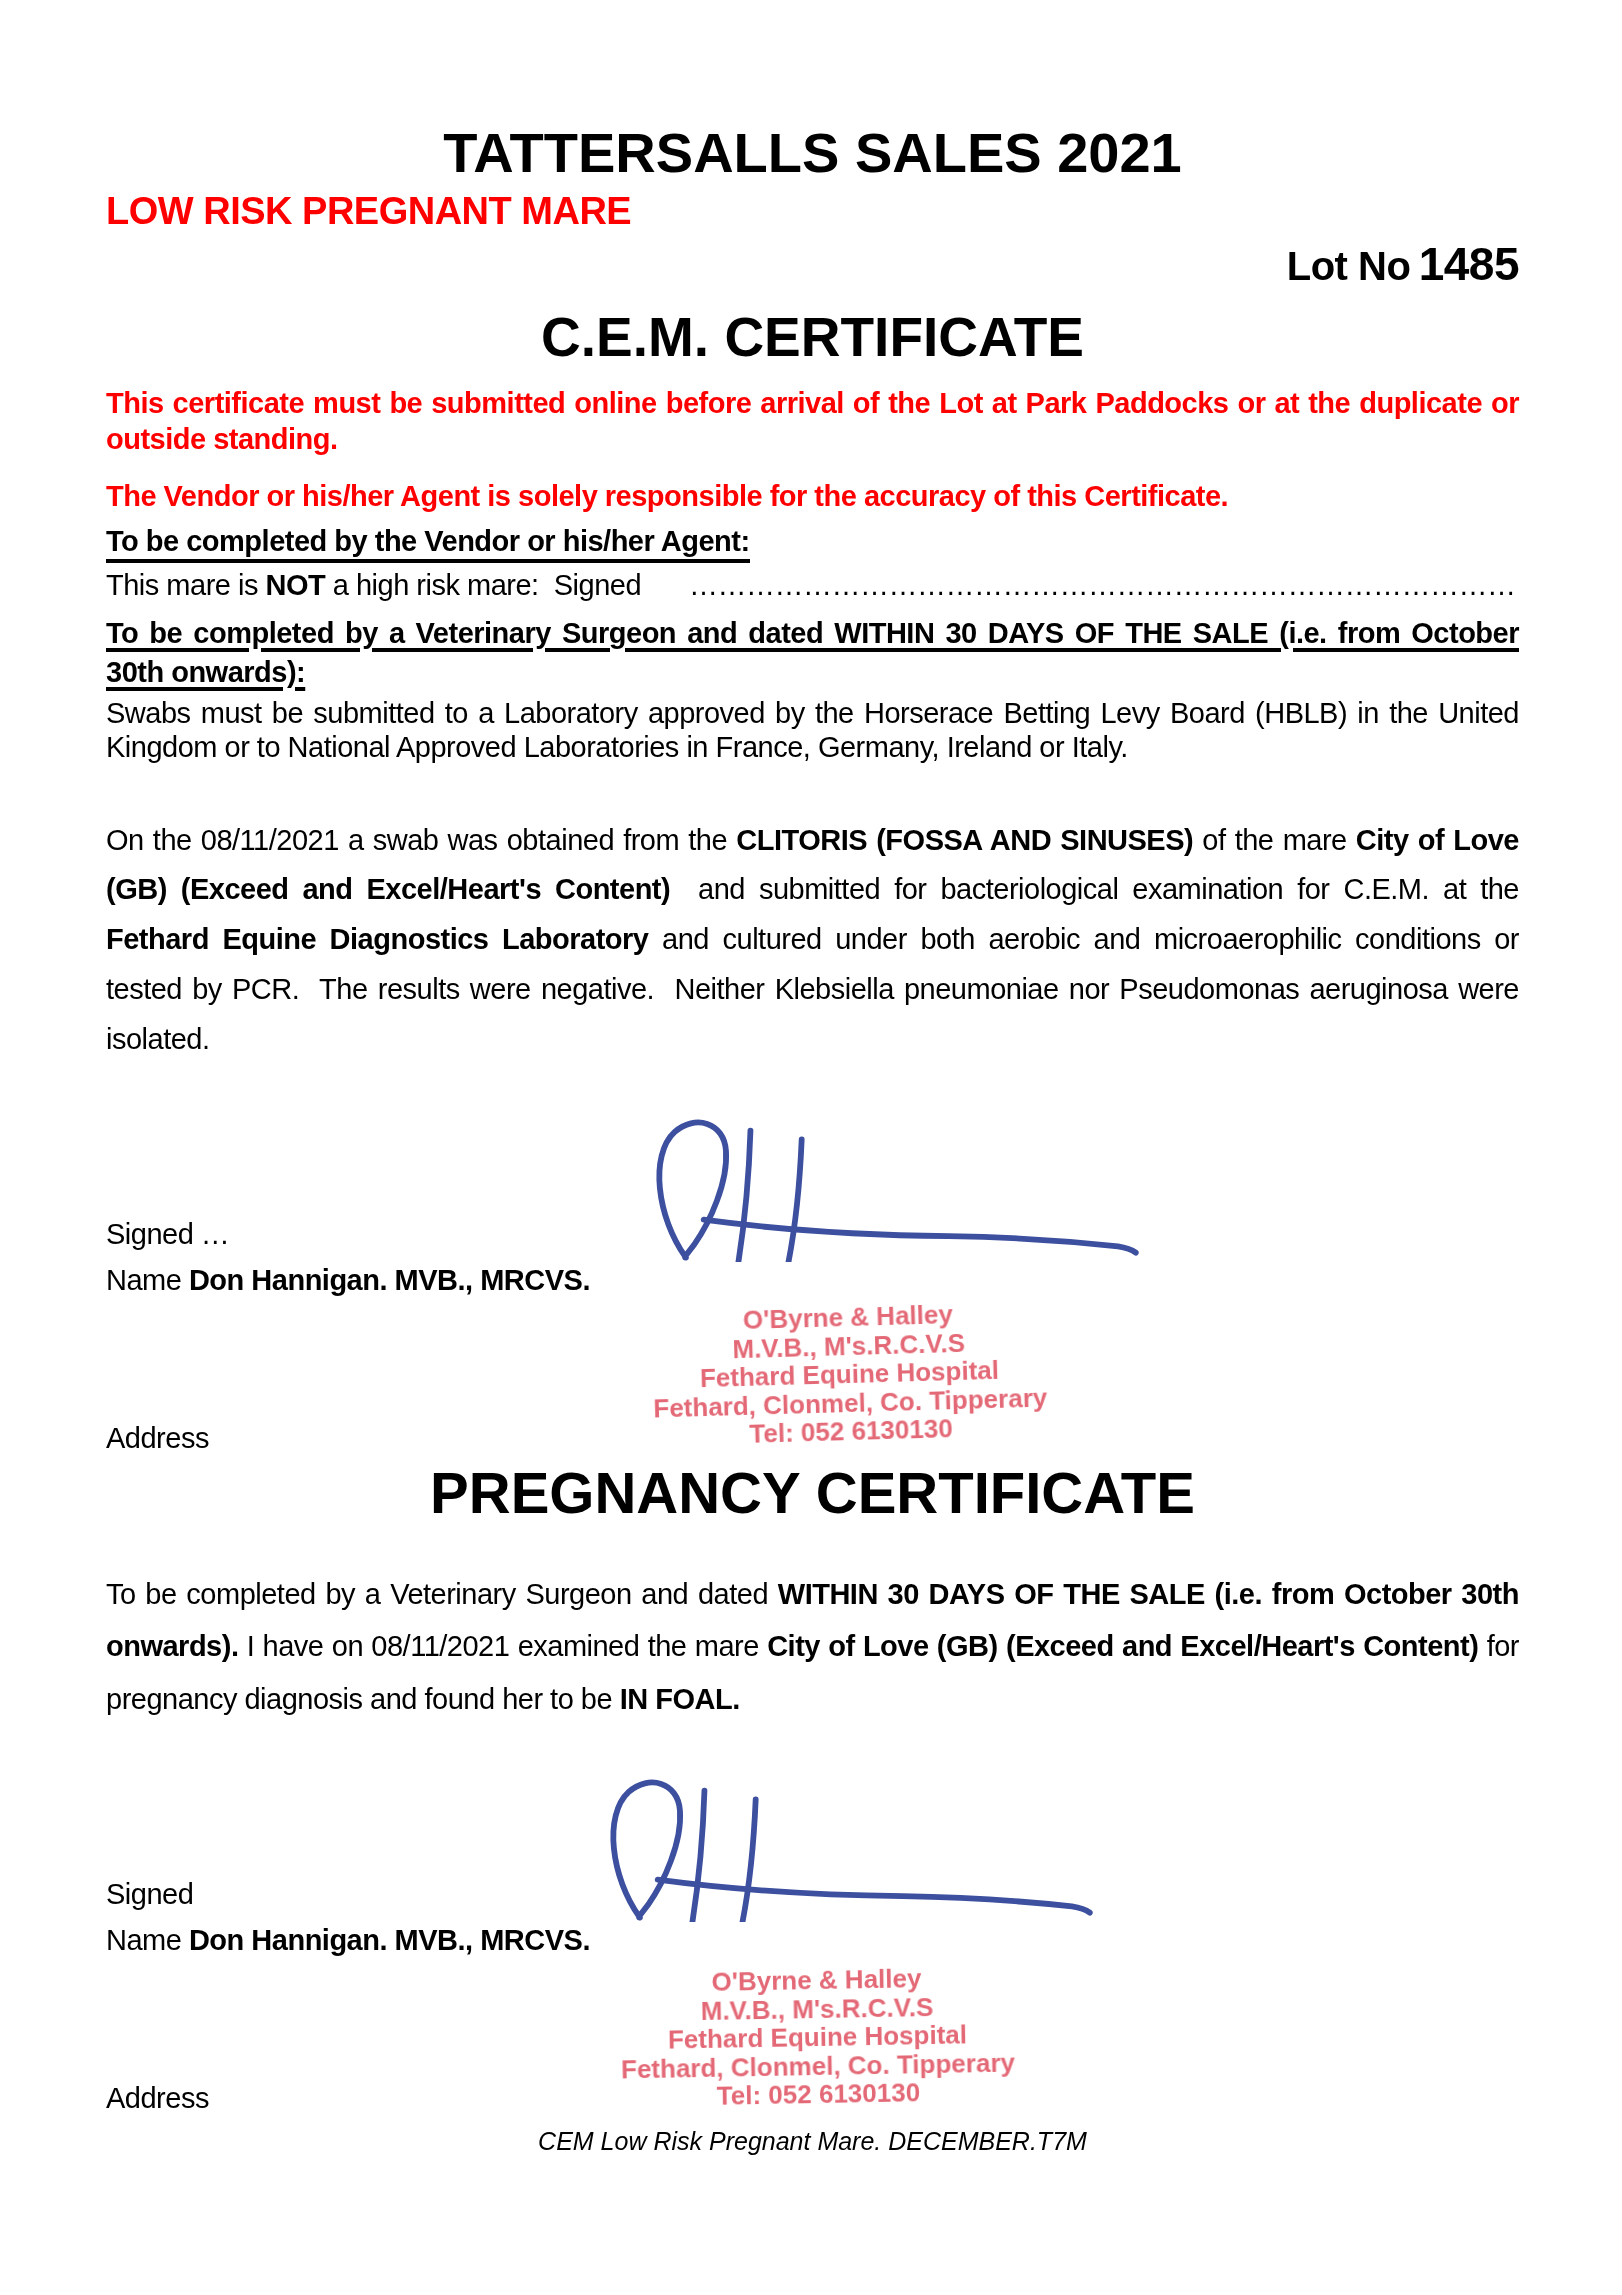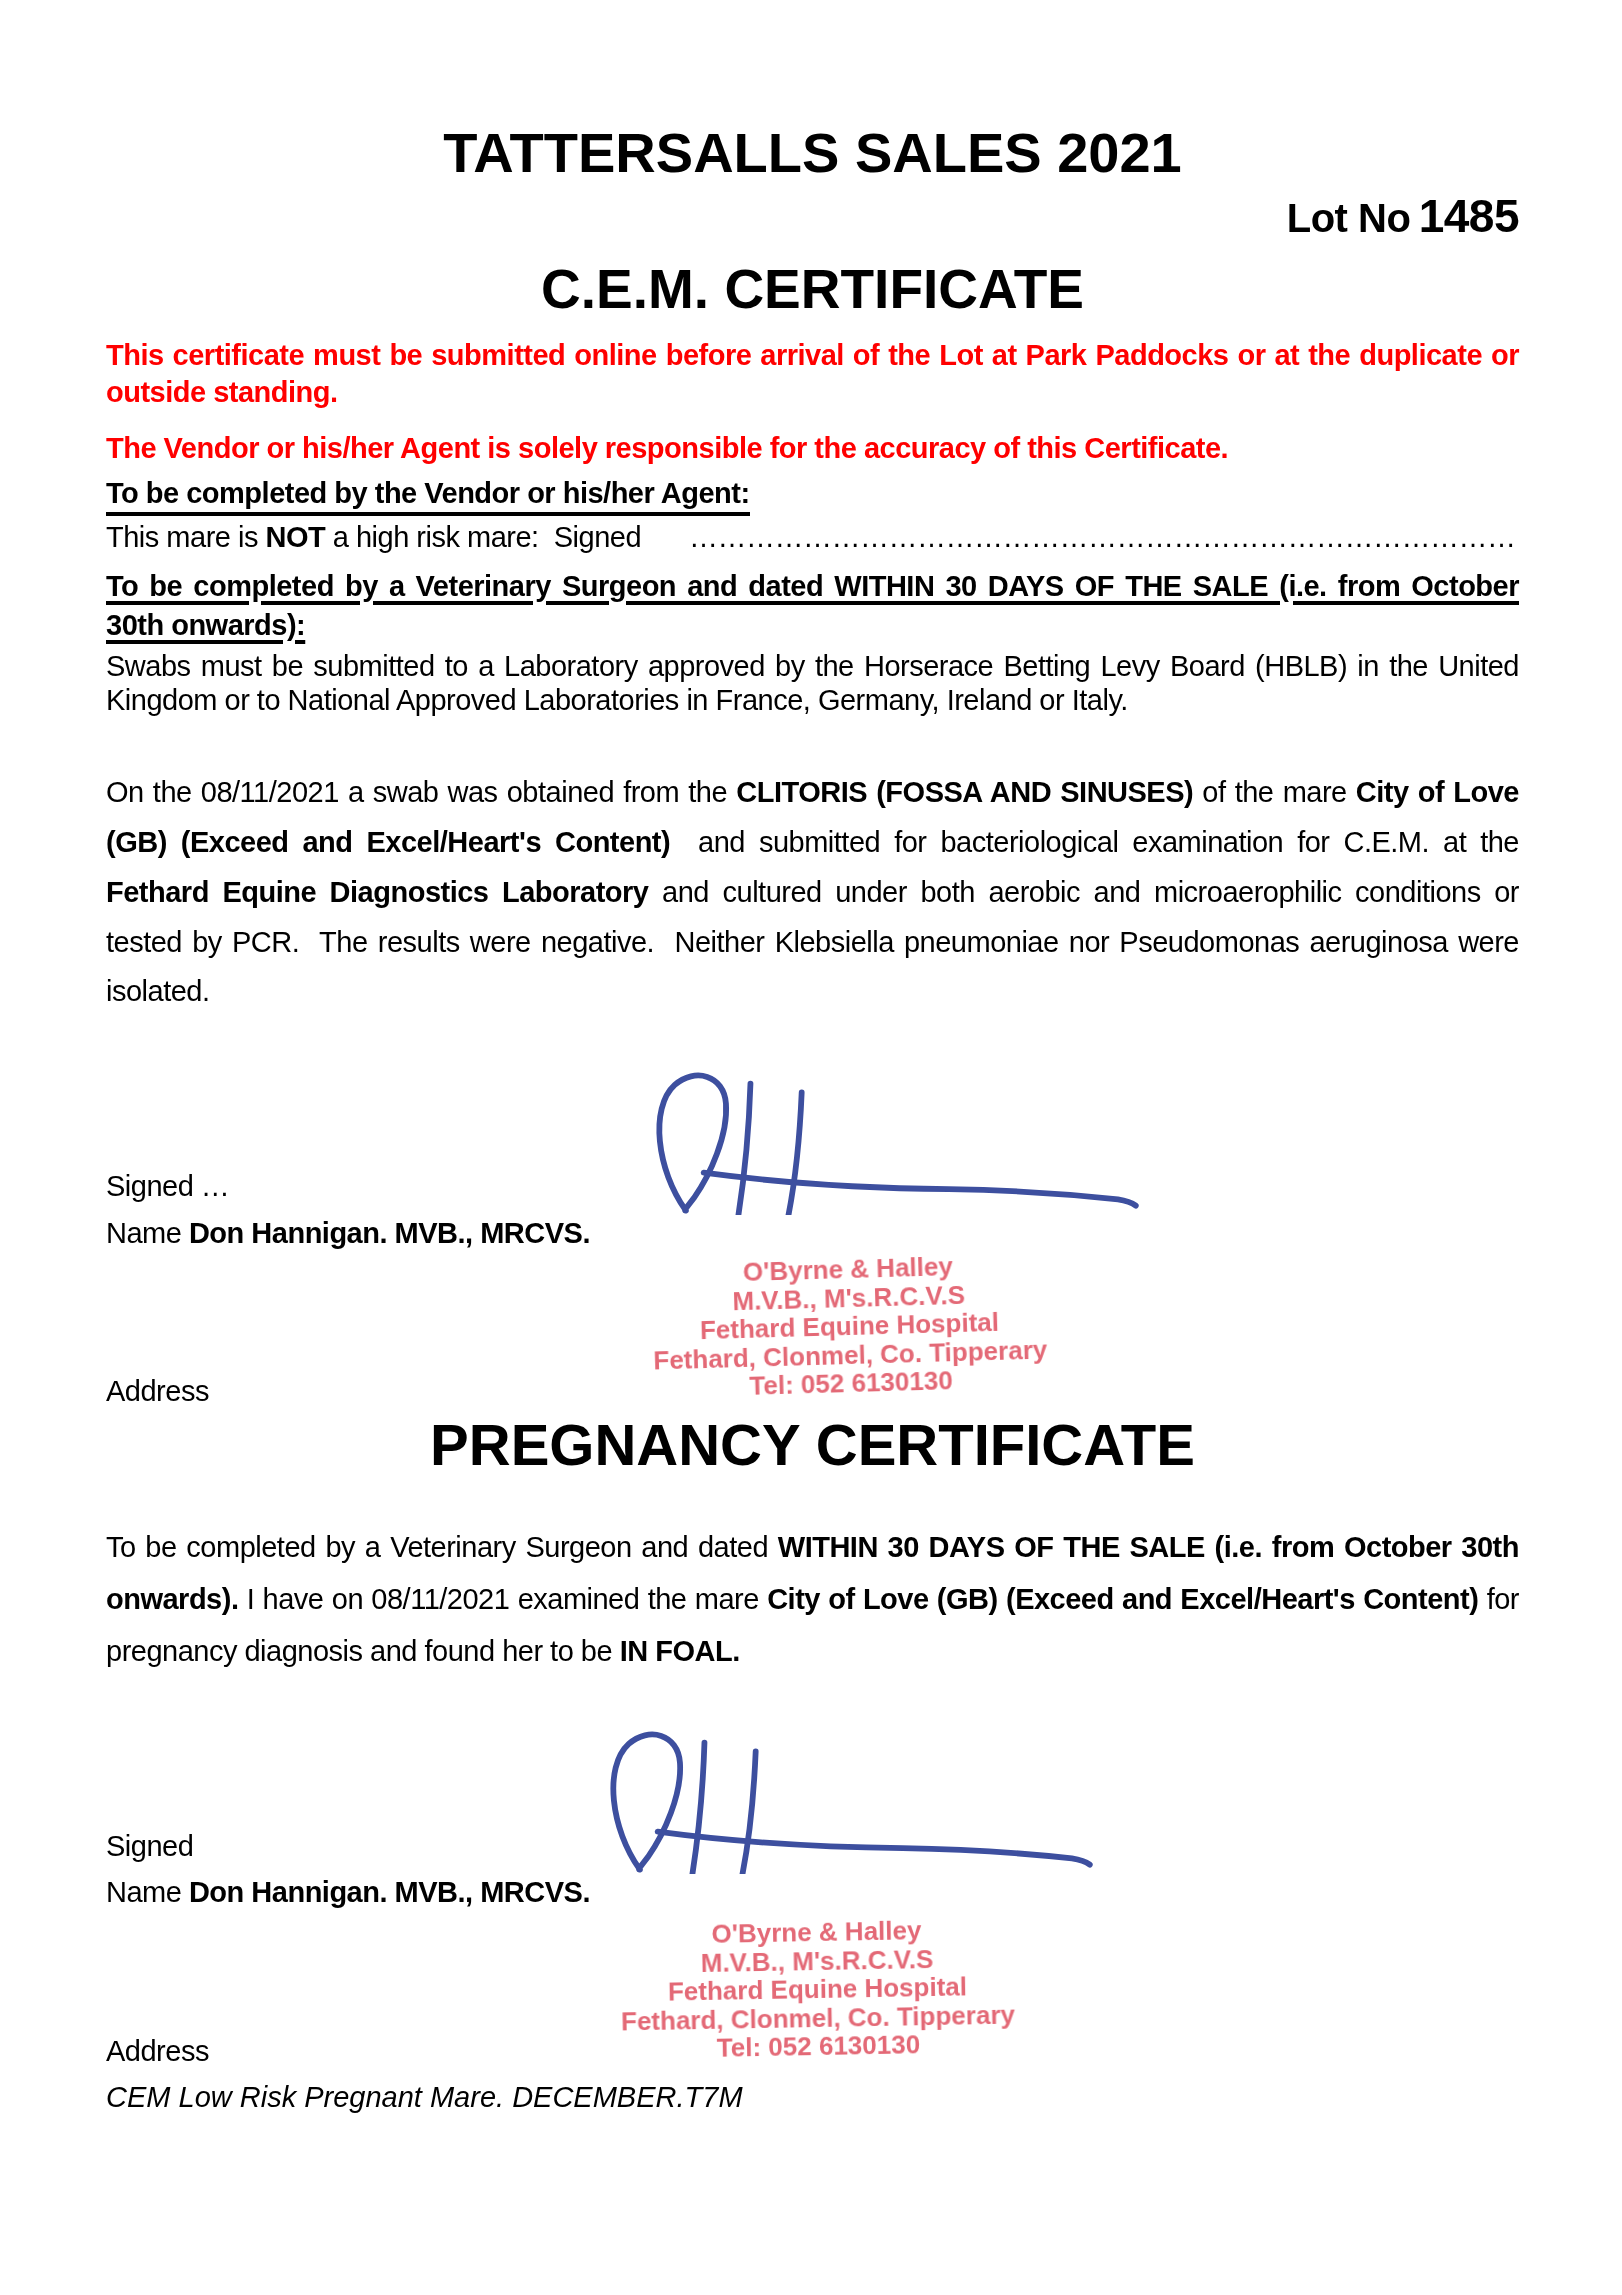--- a/index.html
+++ b/index.html
@@ -41,30 +41,31 @@
   .stampwrap{position:relative;height:124px;}
   .stamp{
     position:absolute;top:5.5px;left:422px;width:643px;
     text-align:center;color:var(--stamp);font-weight:bold;
     font-size:26px;line-height:1.1;letter-spacing:0;
     transform:rotate(-1.6deg);opacity:.85;filter:blur(0.4px);
   }
   .stampwrap.second .stamp{left:390px;top:8.3px;transform:rotate(-1deg);}
   .preg-h{margin-top:3px;font-size:58px;font-weight:bold;text-align:center;letter-spacing:0;}
   .bodypara2{margin-top:41px;text-align:justify;line-height:1.8;}
-  .footer{margin-top:12px;text-align:left;font-style:italic;font-size:29px;letter-spacing:0;}
+  .footer{margin-top:12px;text-align:center;font-style:italic;font-size:25px;letter-spacing:0;}
 </style>
 </head>
 <body>
 
 <div class="page">
 
   <div class="title">TATTERSALLS SALES 2021</div>
 
 
+  <div class="risk">LOW RISK PREGNANT MARE</div>
 
   <div class="lot">
     <span class="lot-label">Lot No</span><span class="lot-num">1485</span>
   </div>
 
   <div class="cem-h">C.E.M. CERTIFICATE</div>
 
   <div class="notice">This certificate must be submitted online before arrival of the Lot at Park Paddocks or at the duplicate or outside standing.</div>
 
   <div class="resp">The Vendor or his/her Agent is solely responsible for the accuracy of this Certificate.</div>

